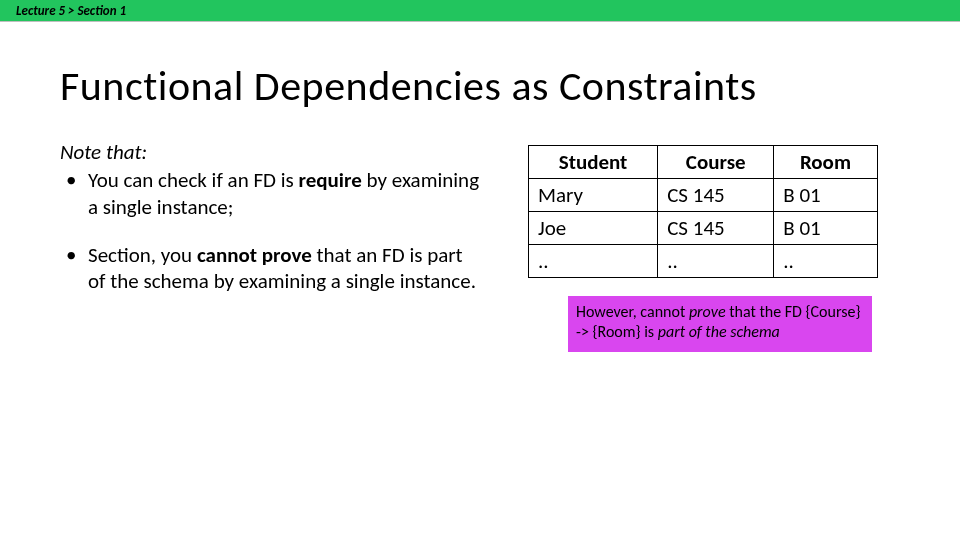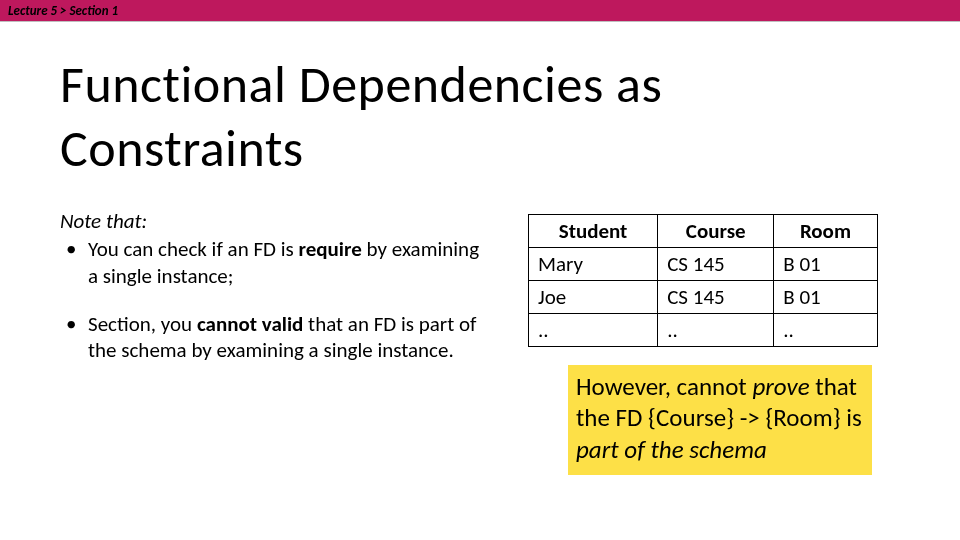--- a/index.html
+++ b/index.html
@@ -1,31 +1,31 @@
 <!DOCTYPE html>
 <html><head>
 <meta charset="utf-8">
 <style>
   * { box-sizing: border-box; margin: 0; padding: 0; }
   html, body { width: 960px; height: 540px; font-family: Calibri, "Segoe UI", Arial, sans-serif; background: #fff; color: #000; }
   .breadcrumb {
-    background: #be185d;
+    background: #22c55e;
     border-bottom: 1px solid #bfbfbf;
-    padding: 3px 8px;
+    padding: 3px 16px;
     font-size: 13px;
     font-weight: bold;
     font-style: italic;
   }
   .slide {
     padding: 20px 60px 0 60px;
   }
   .title {
-    font-size: 52px;
+    font-size: 42px;
     font-weight: 300;
-    margin: 10px 0 28px 0;
+    margin: 18px 0 28px 0;
     letter-spacing: 0.5px;
   }
   .columns {
     display: flex;
     gap: 40px;
   }
   .left {
     flex: 1.05;
     font-size: 21px;
     line-height: 1.25;
@@ -61,23 +61,23 @@
   }
   table.data th {
     font-weight: bold;
     text-align: center;
   }
   table.data td:nth-child(2), table.data td:nth-child(3) { white-space: nowrap; }
 
   .callout {
     width: 80%;
     margin-left: 48px;
-    background: #fde047;
+    background: #d946ef;
     padding: 6px 8px 10px 8px;
-    font-size: 25px;
+    font-size: 16px;
     line-height: 1.25;
   }
 </style>
 </head>
 <body>
 
 <div class="breadcrumb">Lecture 5  &gt;  Section 1</div>
 
 <div class="slide">
 
@@ -85,21 +85,21 @@
 
   <div class="columns">
 
     <div class="left">
       <div class="note-intro">Note that:</div>
       <ul class="top">
         <li>
           <span>You can check if an FD is </span><span class="bold">require</span><span> by examining a single instance;</span>
         </li>
         <li>
-          <span>Section, you </span><span class="bold">cannot valid</span><span> that an FD is part of the schema by examining a single instance.</span>
+          <span>Section, you </span><span class="bold">cannot prove</span><span> that an FD is part of the schema by examining a single instance.</span>
         </li>
       </ul>
     </div>
 
     <div class="right">
       <table class="data">
         <thead>
           <tr>
             <th>Student</th>
             <th>Course</th>

